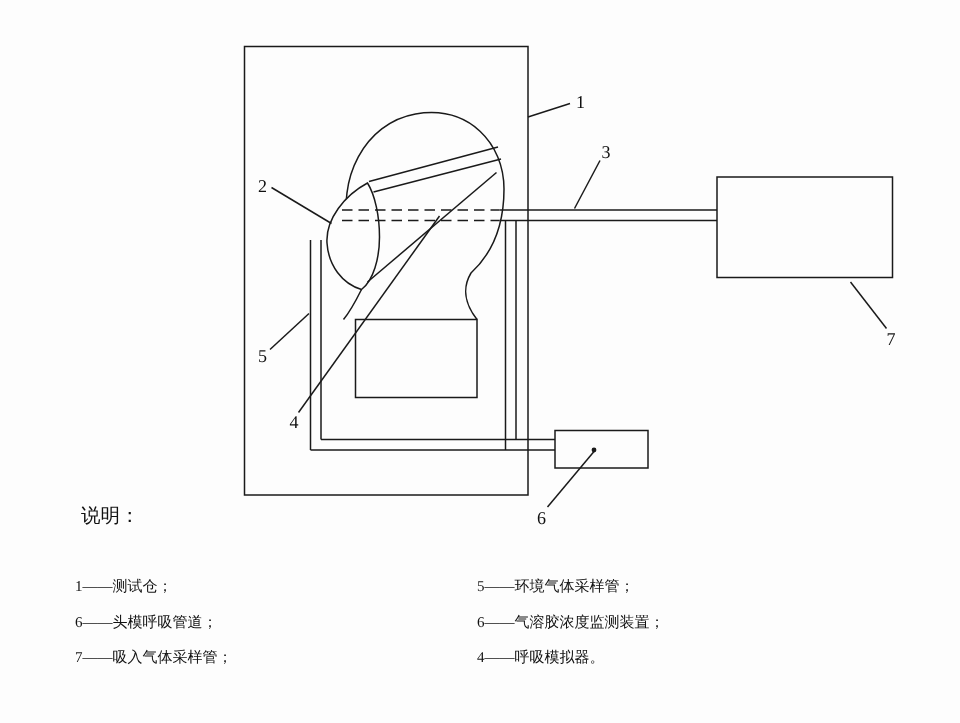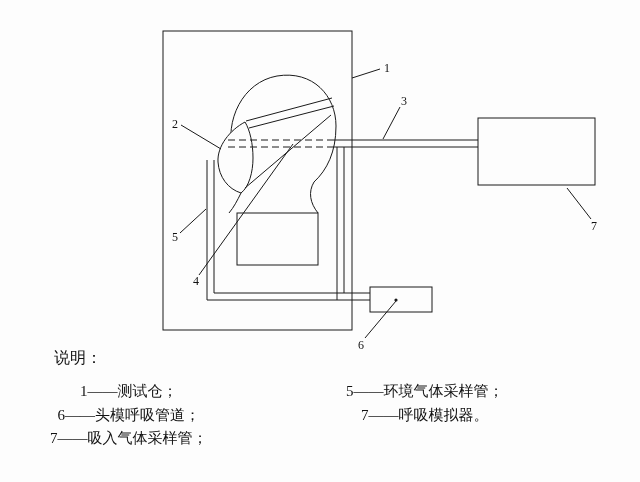--- a/index.html
+++ b/index.html
@@ -6,24 +6,24 @@
   .stage{
     position:relative;width:640px;height:482px;background:#fdfdfd;
     font-family:"Liberation Serif","DejaVu Serif",serif;color:#111;overflow:hidden;
   }
   .stage svg{position:absolute;left:0;top:0;}
   svg .ln{stroke:#1a1a1a;stroke-width:1;fill:none;}
   svg .box{stroke:#1a1a1a;stroke-width:1;fill:#fdfdfd;}
   svg .dash{stroke:#1a1a1a;stroke-width:1;fill:none;stroke-dasharray:7 4;}
   svg text{font-family:"Liberation Serif","DejaVu Serif",serif;font-size:12px;fill:#111;}
   .legend{position:absolute;left:0;top:0;width:640px;}
-  .legend-title{position:absolute;left:54px;top:348px;font-size:16px;}
-  .legend-col{position:absolute;top:380px;font-size:15px;text-align:center;}
+  .legend-title{position:absolute;left:54px;top:335px;font-size:13px;}
+  .legend-col{position:absolute;top:380px;font-size:10px;}
   .legend-col.left{left:50px;}
-  .legend-col.right{left:318px;margin-left:28px;}
+  .legend-col.right{left:318px;}
   .legend-item{height:23.5px;line-height:23.5px;white-space:nowrap;}
 </style>
 </head>
 <body>
 
 <div class="stage">
 
   <svg width="640" height="482" viewBox="0 0 640 482">
 
     <rect class="box" x="163" y="31" width="189" height="299"></rect>
@@ -112,17 +112,18 @@
 
   <div class="legend">
     <div class="legend-title">说明：</div>
     <div class="legend-col left">
       <div class="legend-item">1——测试仓；</div>
       <div class="legend-item">6——头模呼吸管道；</div>
       <div class="legend-item">7——吸入气体采样管；</div>
     </div>
     <div class="legend-col right">
       <div class="legend-item">5——环境气体采样管；</div>
-      <div class="legend-item">7——呼吸模拟器。</div>
+      <div class="legend-item">6——气溶胶浓度监测装置；</div>
+      <div class="legend-item">4——呼吸模拟器。</div>
     </div>
   </div>
 
 </div>
 
 </body></html>

